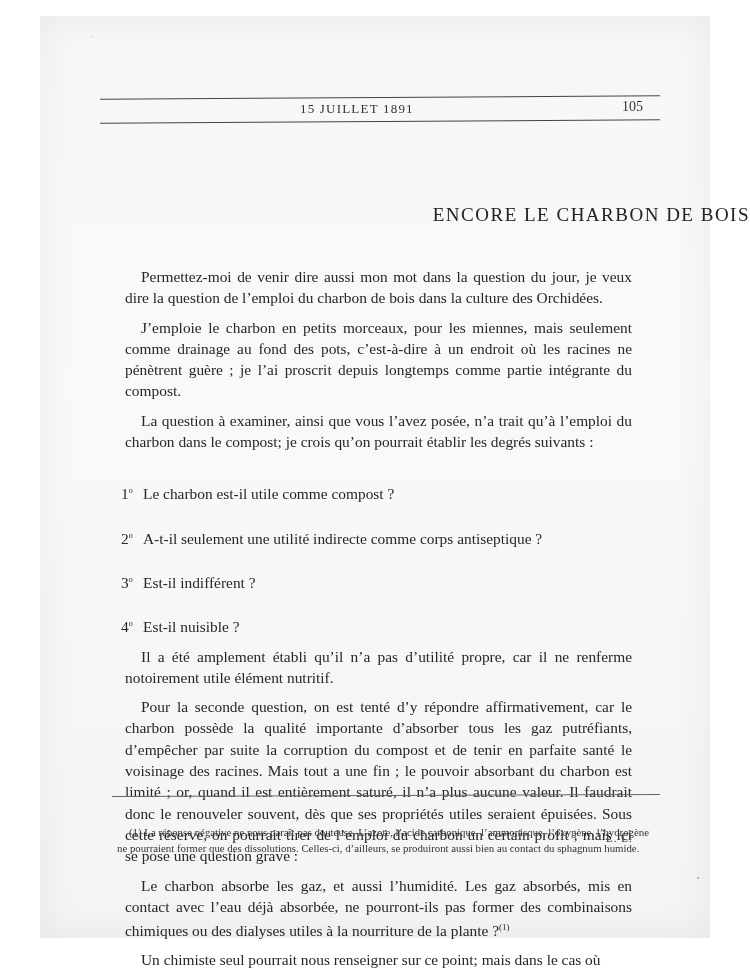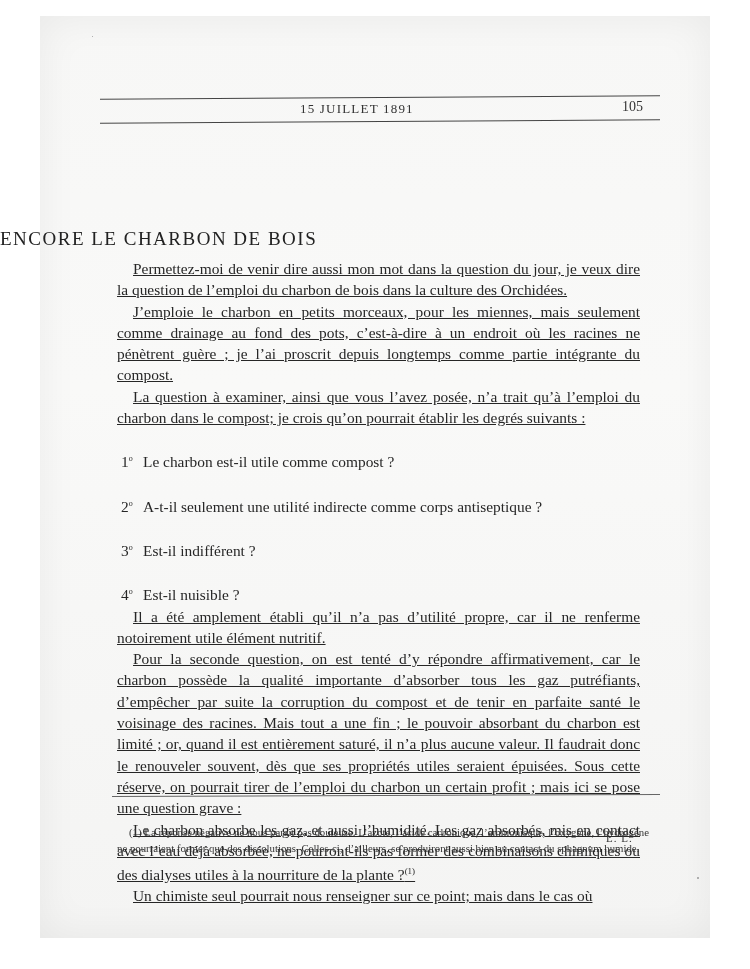--- a/index.html
+++ b/index.html
@@ -14,29 +14,29 @@
     .rule-bot { left: 100px; top: 121px; width: 560px; transform: rotate(-0.35deg); }
     .running-head {
       position: absolute; left: 300px; top: 101px; font-size: 13px; letter-spacing: 1.2px;
       font-family: "Liberation Serif", serif; color: #333;
     }
     .page-num {
       position: absolute; left: 622px; top: 99px; font-size: 14px;
       font-family: "Liberation Serif", serif; color: #333;
     }
     .title {
-      position: absolute; left: 0; right: 0; top: 228px; text-align: left;
+      position: absolute; left: 0; right: 0; top: 204px; text-align: right;
       font-family: "Liberation Serif", serif; font-size: 19px; letter-spacing: 1.5px; color: #222;
     }
     .body {
       position: absolute; left: 117px; top: 258px; width: 523px;
       font-family: "Liberation Serif", serif; font-size: 15.4px; line-height: 21.3px;
       color: #262626; text-align: justify;
     }
-    .body p { margin: 0; text-indent: 16px; text-decoration: underline; }
+    .body p { margin: 8px; text-indent: 16px; }
     .body .item { text-indent: 0; padding-left: 0; margin-left: 0; }
     .body .item .num { display: inline-block; width: 22px; margin-top: 20px; }
     .body .item .num sup { font-size: 8px; vertical-align: 6px; }
     .fn-ref { font-size: 9px; vertical-align: 6px; }
     .fn-rule { position: absolute; left: 112px; top: 795px; width: 548px; height: 1px; background: #666; transform: rotate(-0.2deg); }
     .footnote {
       position: absolute; left: 108px; top: 816px; width: 550px;
       font-family: "Liberation Serif", serif; font-size: 10.8px; line-height: 15.5px;
       color: #333; text-align: justify;
     }

